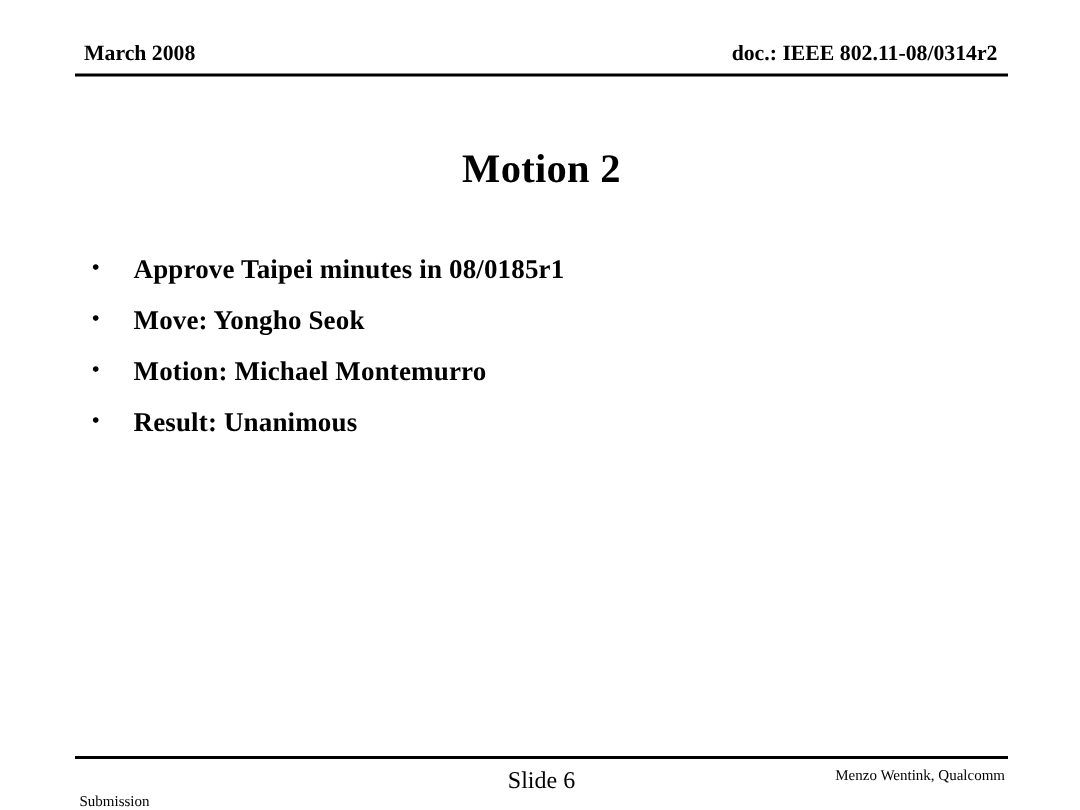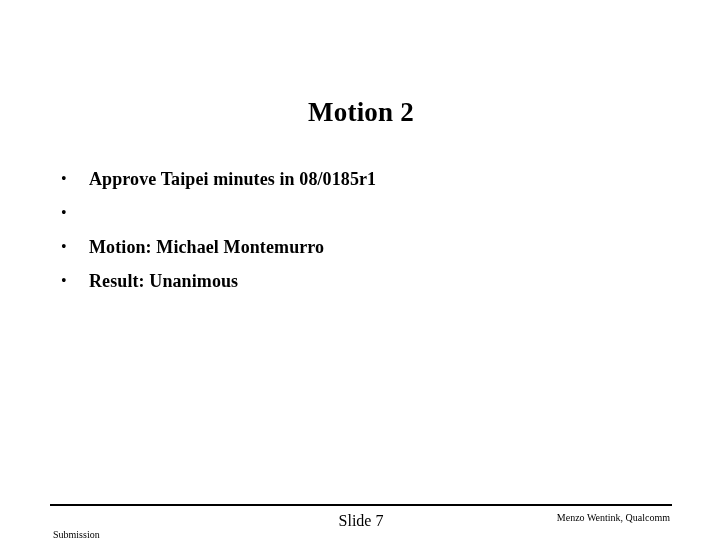--- a/index.html
+++ b/index.html
@@ -143,41 +143,47 @@
     line-height: 13px;
     white-space: nowrap;
     padding-left: 15px;
   }
 </style>
 </head>
 <body>
 
 <div id="slide">
 
+  <div class="header">
+    <div class="header-left">March 2008</div>
+    <div class="header-right">doc.: IEEE 802.11-08/0314r2</div>
+    <div class="header-rule"></div>
+  </div>
 
   <div class="slide-title">Motion 2</div>
 
   <ul class="body-list">
     <li class="bullet-row">
       <span class="bullet-marker">•</span>
       <span class="bullet-text">Approve Taipei minutes in 08/0185r1</span>
     </li>
     <li class="bullet-row">
       <span class="bullet-marker">•</span>
+      <span class="bullet-text">Move: Yongho Seok</span>
     </li>
     <li class="bullet-row">
       <span class="bullet-marker">•</span>
       <span class="bullet-text">Motion: Michael Montemurro</span>
     </li>
     <li class="bullet-row">
       <span class="bullet-marker">•</span>
       <span class="bullet-text">Result: Unanimous</span>
     </li>
   </ul>
 
   <div class="footer">
     <div class="footer-rule"></div>
     <div class="footer-left">Submission</div>
-    <div class="footer-center">Slide 7</div>
+    <div class="footer-center">Slide 6</div>
     <div class="footer-right">Menzo Wentink, Qualcomm</div>
   </div>
 
 </div>
 
 </body></html>

